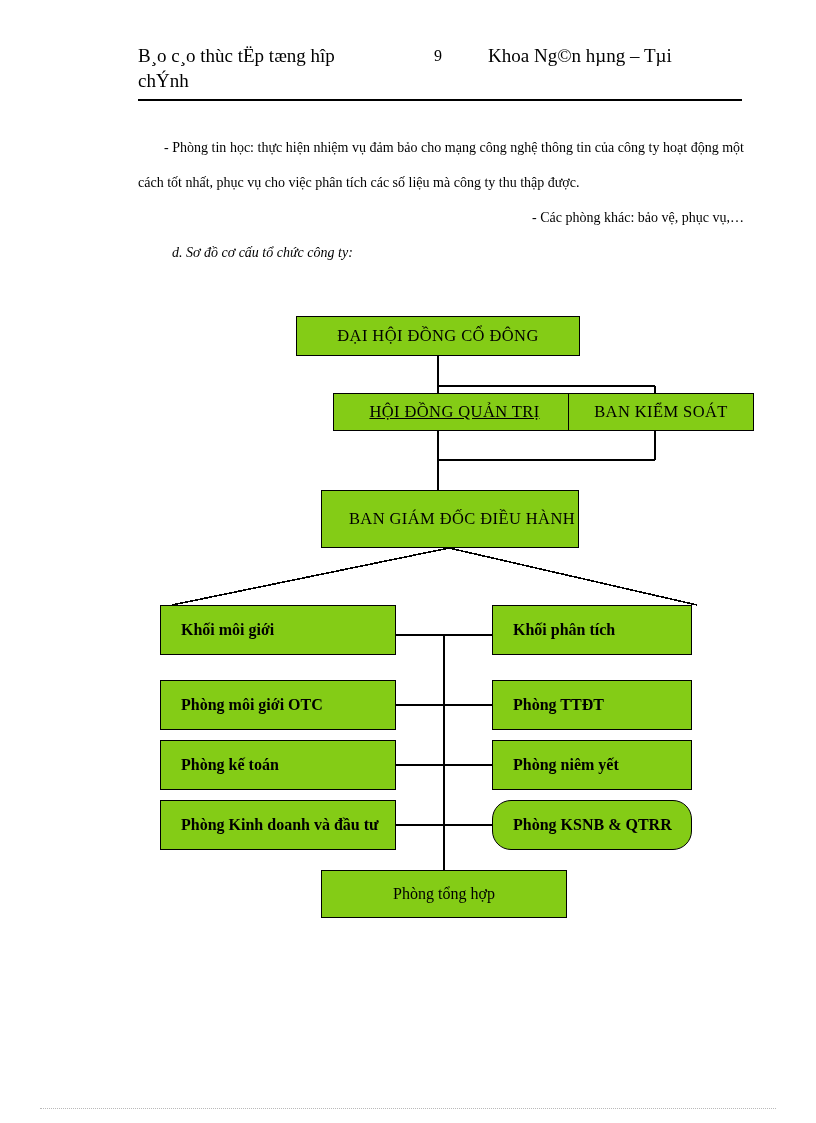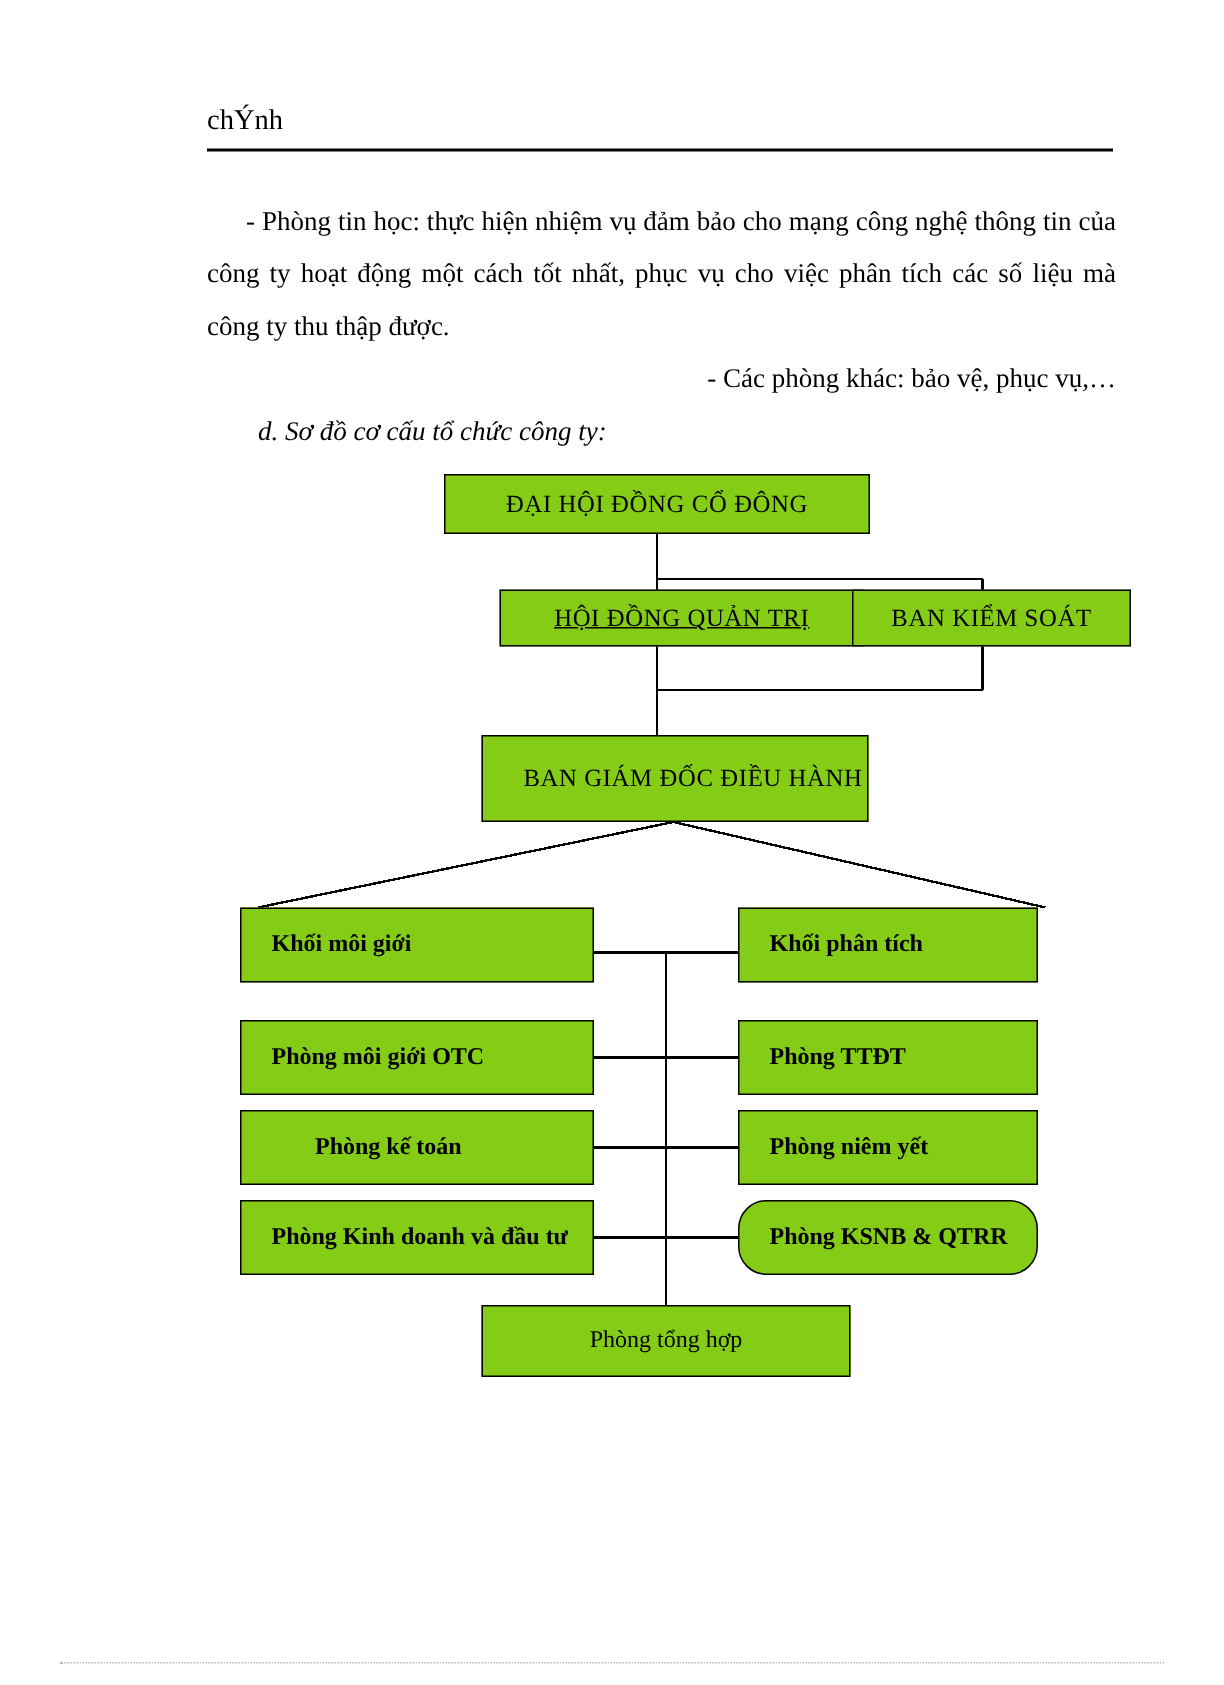--- a/index.html
+++ b/index.html
@@ -69,21 +69,21 @@
     height: 0;
     border-top: 2.5px solid #000000;
   }
 
   
   .body-text {
     position: absolute;
     left: 138px;
     top: 130px;
     width: 606px;
-    font-size: 18px;
+    font-size: 14px;
     line-height: 35px;
   }
   .para {
     text-align: justify;
     text-indent: 26px;
     margin: 0;
   }
   .para-dash {
     text-align: right;
     text-indent: 26px;
@@ -151,20 +151,25 @@
     height: 0;
     border-top: 1px dotted #b9b9b9;
   }
 </style>
 </head>
 <body>
 
 <div class="page">
 
   <div class="header">
+    <div class="header-row">
+      <span class="hdr-left">B¸o c¸o thùc tËp tæng hîp</span>
+      <span class="hdr-page">9</span>
+      <span class="hdr-right">Khoa Ng©n hµng – Tµi</span>
+    </div>
     <span class="hdr-left2">chÝnh</span>
   </div>
   <div class="header-rule"></div>
 
   <div class="body-text">
     <p class="para">- Phòng tin học: thực hiện nhiệm vụ đảm bảo cho mạng công nghệ thông tin của công ty hoạt động một cách tốt nhất, phục vụ cho việc phân tích các số liệu mà công ty thu thập được.</p>
     <p class="para-dash">-  Các phòng khác: bảo vệ, phục vụ,…</p>
     <p class="para-italic">d. Sơ đồ cơ cấu tổ chức công ty:</p>
   </div>
 
@@ -220,21 +225,21 @@
       <span class="node-label">Khối phân tích</span>
     </div>
 
     <div class="node lower" style="left:160px; top:390px; width:236px; height:50px;">
       <span class="node-label">Phòng môi giới OTC</span>
     </div>
     <div class="node lower" style="left:492px; top:390px; width:200px; height:50px;">
       <span class="node-label">Phòng TTĐT</span>
     </div>
 
-    <div class="node lower" style="left:160px; top:450px; width:236px; height:50px;padding-left:29px;">
+    <div class="node lower" style="left:160px; top:450px; width:236px; height:50px;">
       <span class="node-label">Phòng kế toán</span>
     </div>
     <div class="node lower" style="left:492px; top:450px; width:200px; height:50px;">
       <span class="node-label">Phòng niêm yết</span>
     </div>
 
     <div class="node lower" style="left:160px; top:510px; width:236px; height:50px;">
       <span class="node-label">Phòng Kinh doanh và đầu tư</span>
     </div>
     <div class="node lower" style="left:492px; top:510px; width:200px; height:50px;border-radius:19px;">

